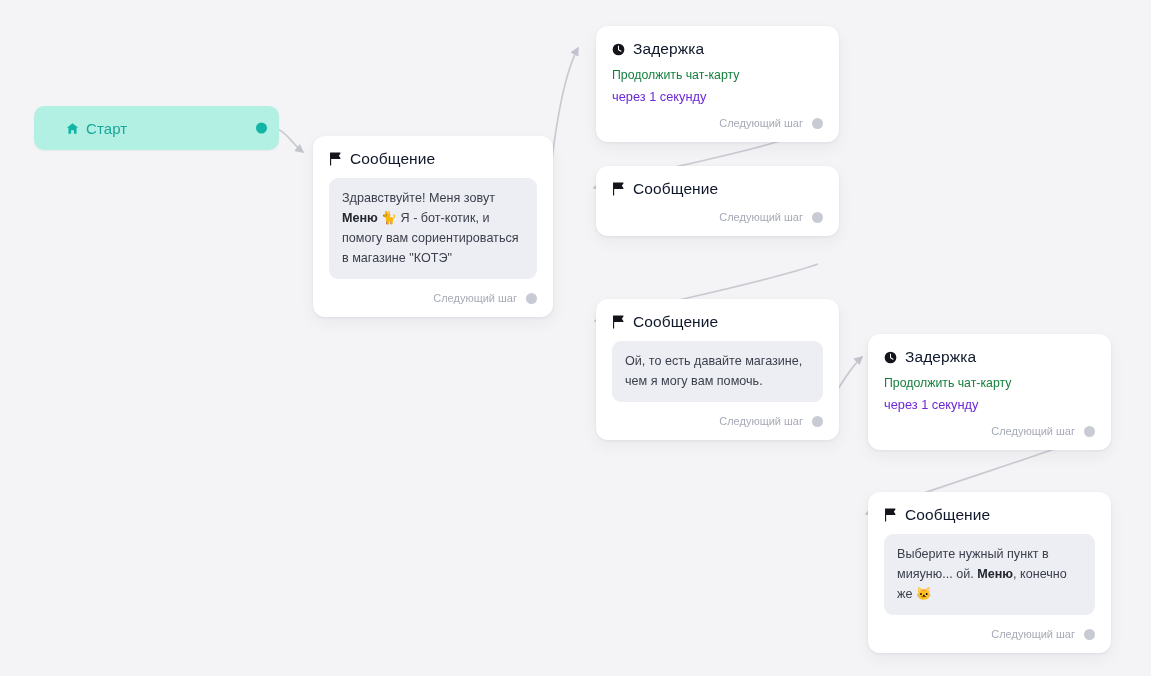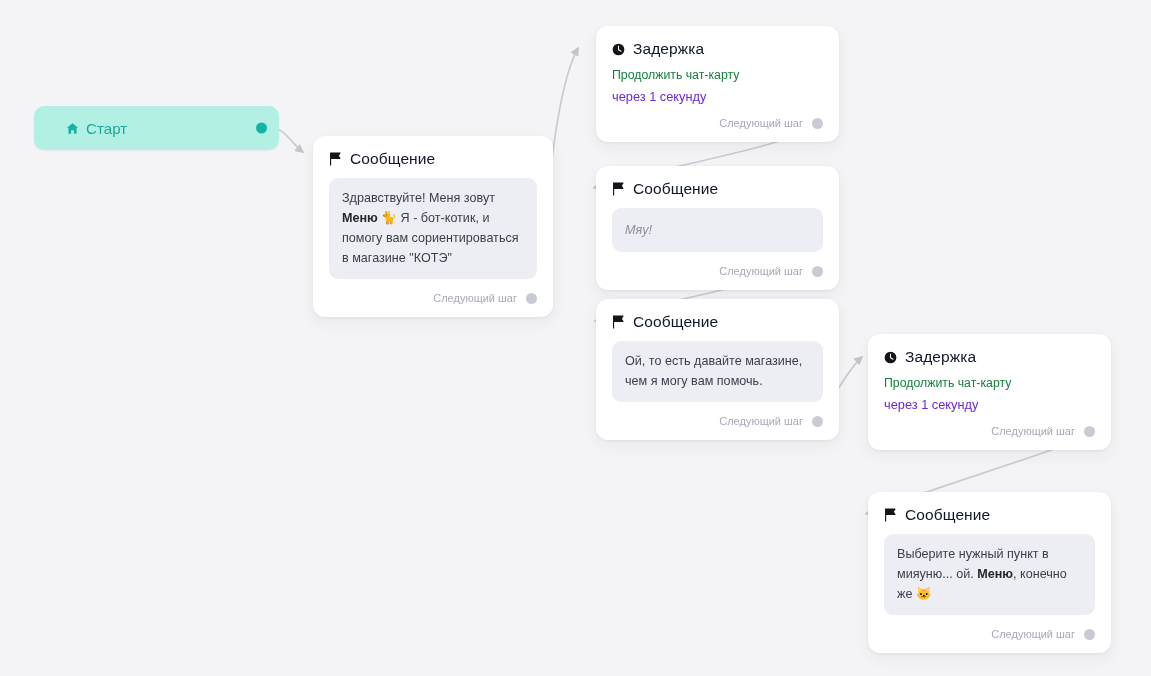--- a/index.html
+++ b/index.html
@@ -219,21 +219,20 @@
 
   <div class="node" style="left:596px; top:166px; width:243px;">
     <div class="node-head">
       <span class="flag-icon">
         <svg width="13" height="14" viewBox="0 0 14 15">
           <path d="M1.1 0.6h10.6c.6 0 .9.5.6 1L10.6 4l1.7 2.4c.3.5 0 1-.6 1H2.3v7H1.1z" fill="#14151b"></path>
         </svg>
       </span>
       <span class="node-title">Сообщение</span>
     </div>
-    <div class="bubble placeholder">Мяу!</div>
     <div class="node-foot">
       <span class="foot-label">Следующий шаг</span>
       <span class="foot-port"></span>
     </div>
   </div>
 
   <div class="node" style="left:596px; top:299px; width:243px;">
     <div class="node-head">
       <span class="flag-icon">
         <svg width="13" height="14" viewBox="0 0 14 15">

